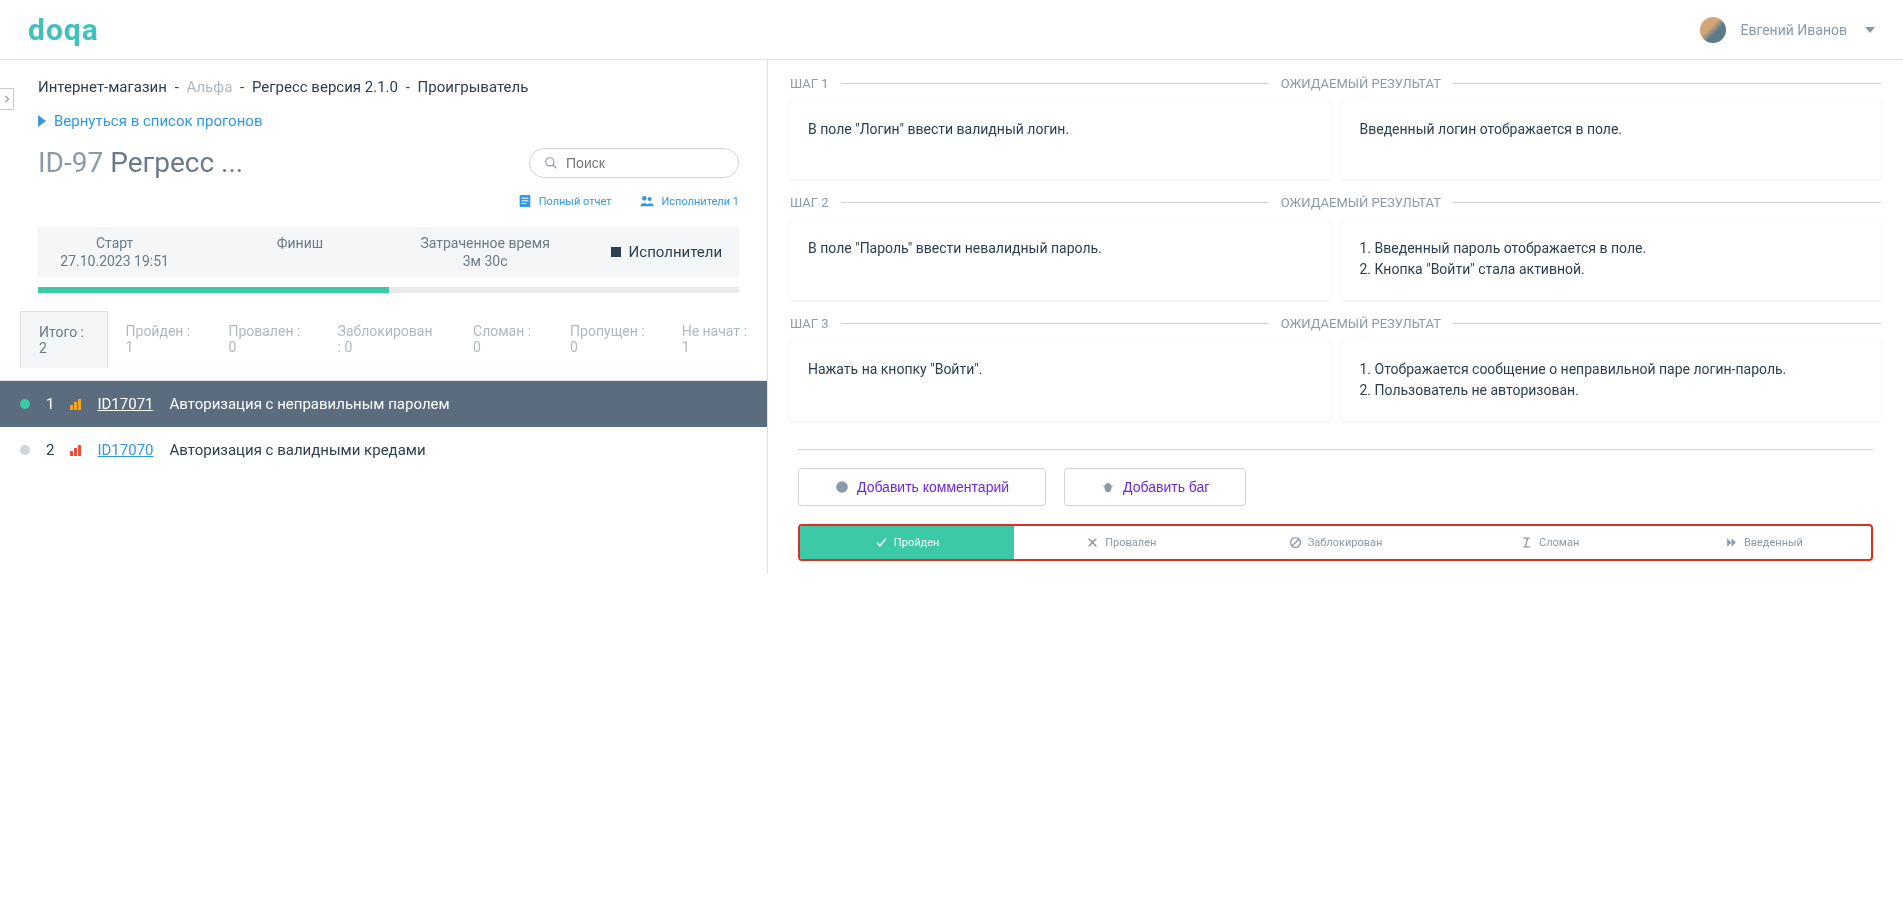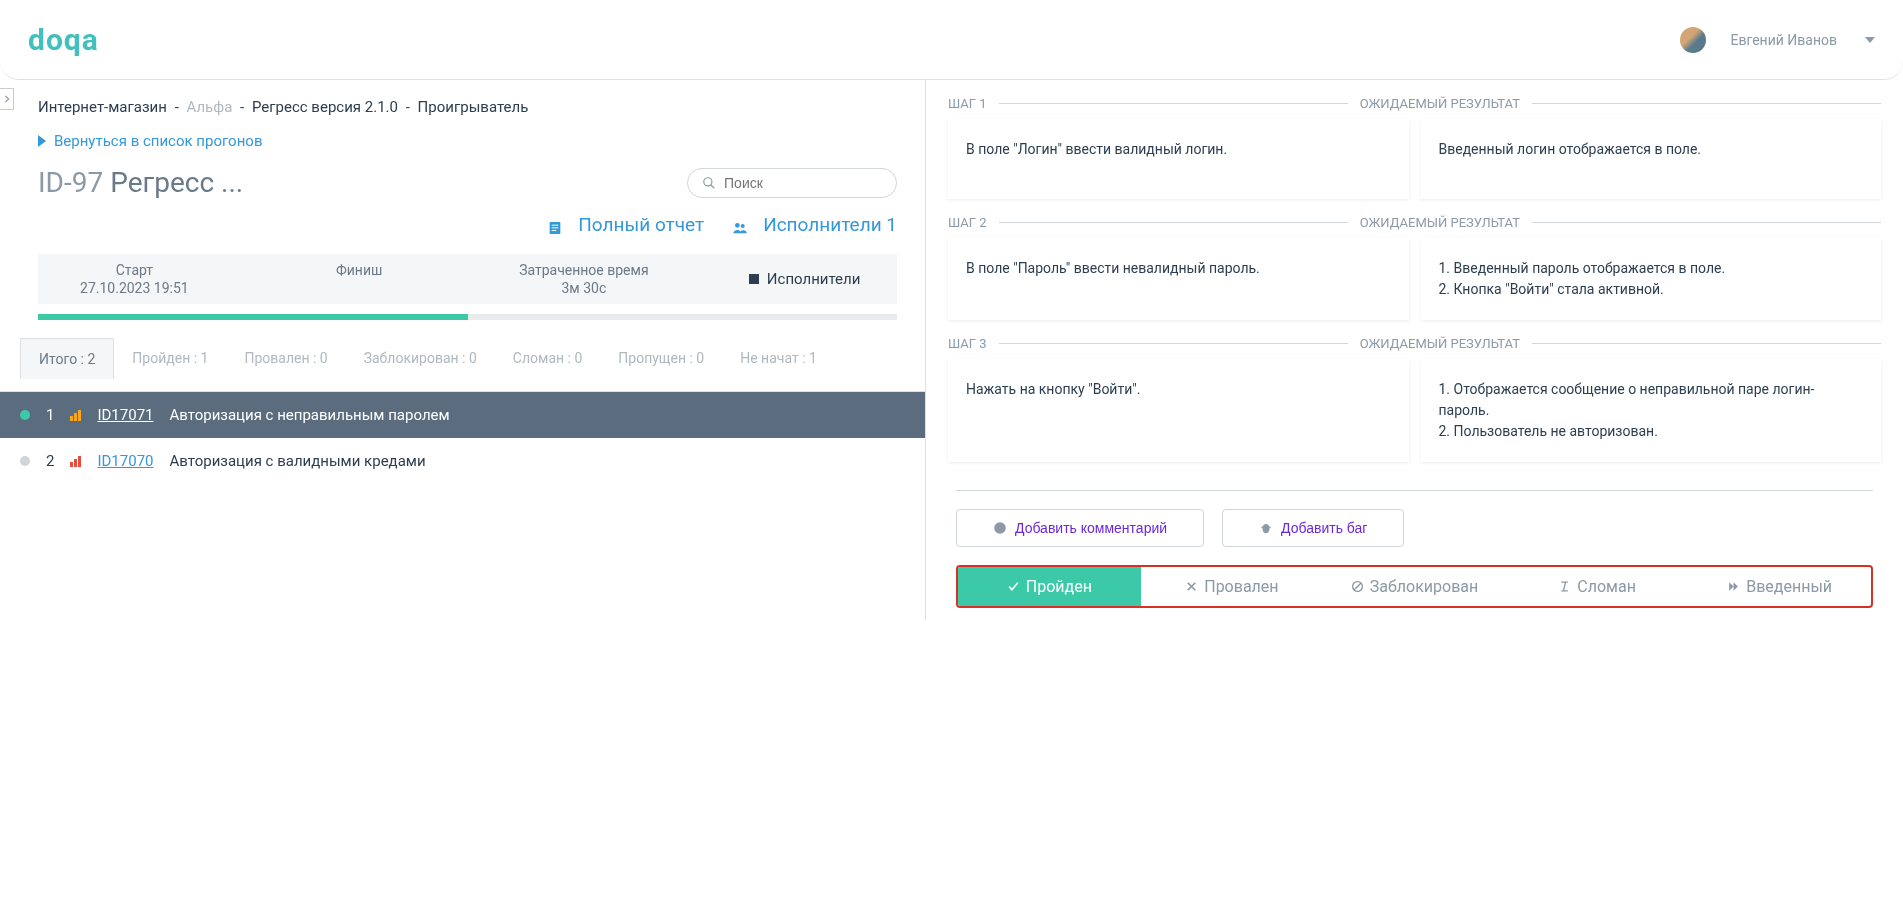--- a/index.html
+++ b/index.html
@@ -1,46 +1,46 @@
 <!DOCTYPE html>
 <html><head>
 <meta charset="utf-8">
 <style>
 * { margin: 0; padding: 0; box-sizing: border-box; }
 body { font-family: -apple-system, BlinkMacSystemFont, "Segoe UI", Roboto, Arial, sans-serif; color: #2c3e50; background: #fff; font-size: 14px; }
 
-.header { display: flex; align-items: center; justify-content: space-between; padding: 22px 28px; border-bottom: 1px solid #e0e0e0; border-radius: 19px; }
+.header { display: flex; align-items: center; justify-content: space-between; padding: 12px 28px; border-bottom: 1px solid #e0e0e0; }
 .logo { font-size: 30px; font-weight: 700; color: #42c0c0; letter-spacing: 1px; }
-.user-menu { display: flex; align-items: center; gap: 24px; color: #8c99a6; cursor: pointer; }
+.user-menu { display: flex; align-items: center; gap: 14px; color: #8c99a6; cursor: pointer; }
 .avatar { width: 26px; height: 26px; border-radius: 50%; background: linear-gradient(135deg,#d4a574 40%,#5a7a8c 60%); }
 .caret { width: 0; height: 0; border-left: 5px solid transparent; border-right: 5px solid transparent; border-top: 6px solid #8c99a6; margin-left: 4px; }
 
 .main { display: flex; }
-.left { width: 926px; border-right: 1px solid #e0e0e0; }
+.left { width: 768px; border-right: 1px solid #e0e0e0; }
 .right { flex: 1; padding: 0 12px; }
 
 .sidebar-tab { position: absolute; left: 0; top: 88px; width: 14px; height: 22px; border: 1px solid #ccc; border-left: none; display: flex; align-items: center; justify-content: center; background: #fff; cursor: pointer; }
 .sidebar-tab svg { width: 8px; height: 8px; }
 
 .breadcrumb { padding: 18px 28px 6px 38px; color: #2c3e50; font-size: 15px; }
 .breadcrumb .sep { margin: 0 4px; color: #2c3e50; }
 .breadcrumb .muted { color: #b0b8c0; }
 
 .back-link { display: flex; align-items: center; gap: 8px; padding: 10px 28px 10px 38px; color: #3498db; font-size: 15px; cursor: pointer; }
 .back-link .arrow { width: 0; height: 0; border-top: 6px solid transparent; border-bottom: 6px solid transparent; border-left: 8px solid #3498db; }
 
 .title-row { display: flex; align-items: center; justify-content: space-between; padding: 6px 28px 6px 38px; }
 .title-row h1 { font-size: 28px; font-weight: 400; color: #8c99a6; }
 .title-row h1 .tname { color: #6b7a88; }
 .search-box { display: flex; align-items: center; border: 1px solid #d0d5da; border-radius: 18px; padding: 6px 14px; width: 210px; }
 .search-box input { border: none; outline: none; font-size: 14px; width: 100%; color: #8c99a6; }
 .search-box svg { width: 16px; height: 16px; margin-right: 8px; stroke: #8c99a6; fill: none; }
 
 .links-row { display: flex; justify-content: flex-end; gap: 28px; padding: 8px 28px 18px 38px; }
-.links-row a { color: #3498db; display: flex; align-items: flex-end; gap: 15px; font-size: 19px; text-decoration: none; cursor: pointer; }
+.links-row a { color: #3498db; display: flex; align-items: center; gap: 6px; font-size: 11px; text-decoration: none; cursor: pointer; }
 .links-row svg { width: 16px; height: 16px; fill: #3498db; }
 
 .stats-bar { display: flex; background: #f5f6f7; margin: 0 28px 4px 38px; gap: 32px; }
 .stat-cell { flex: 1; text-align: center; padding: 8px 4px; color: #6b7a88; font-size: 14px; }
 .stat-cell .label { margin-bottom: 2px; }
 .stat-cell .val { color: #6b7a88; }
 .stop-btn, .pause-btn { flex: 1; display: flex; align-items: center; justify-content: center; gap: 8px; cursor: pointer; font-size: 15px; color: #2c3e50; }
 .stop-icon { width: 10px; height: 10px; background: #2c3e50; }
 .pause-icon { display: flex; gap: 3px; }
 .pause-icon span { width: 3px; height: 11px; background: #2c3e50; }
@@ -72,21 +72,21 @@
 
 .divider { height: 1px; background: #d0d5da; margin: 28px 18px 18px 18px; }
 
 .action-row { display: flex; gap: 18px; padding: 0 18px 18px 18px; position: relative; }
 .action-btn { border: 1px solid #d0d5da; border-radius: 4px; padding: 10px 36px; color: #6d28d9; display: flex; align-items: center; gap: 8px; cursor: pointer; background: #fff; font-size: 14px; }
 
 .annot { position: absolute; color: #d93025; font-weight: 700; font-size: 26px; pointer-events: none; }
 .arrow-svg { position: absolute; pointer-events: none; }
 
 .status-btns { display: flex; border: 2px solid #d93025; border-radius: 4px; margin: 0 18px 12px 18px; overflow: hidden; position: relative; }
-.status-btn { flex: 1; padding: 10px 6px; text-align: center; color: #8c99a6; font-size: 16px; display: flex; align-items: center; justify-content: center; gap: 6px; cursor: pointer; }
+.status-btn { flex: 1; padding: 10px 6px; text-align: center; color: #8c99a6; font-size: 11px; display: flex; align-items: center; justify-content: center; gap: 6px; cursor: pointer; }
 .status-btn.pass { background: #3cc9a7; color: #fff; }
 .status-btn svg { width: 13px; height: 13px; }
 </style>
 </head>
 <body>
 
 <div class="header">
   <div class="logo">doqa</div>
   <div class="user-menu">
     <div class="avatar"></div>

